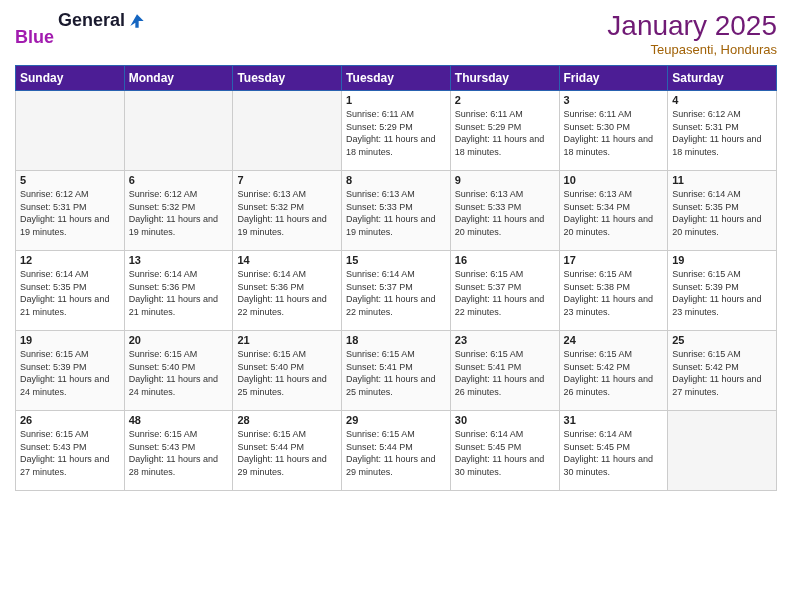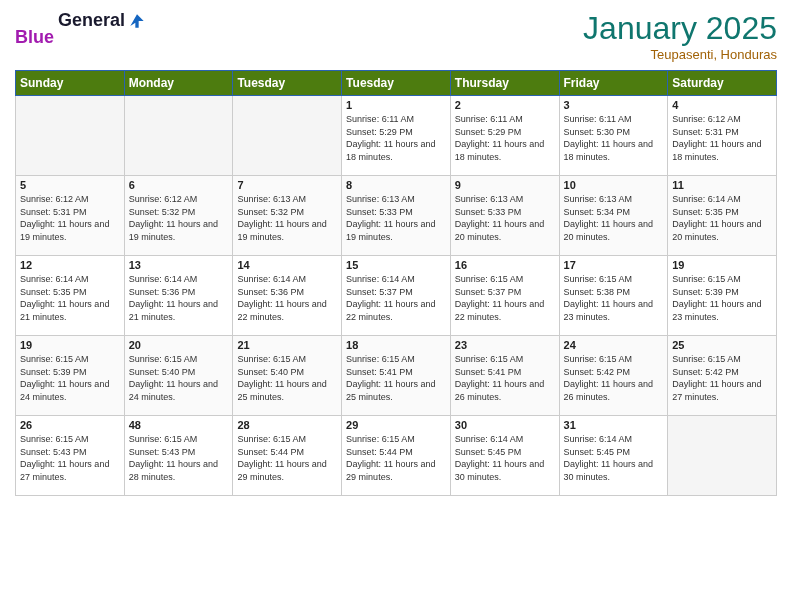--- a/index.html
+++ b/index.html
@@ -44,35 +44,35 @@
     }
     .logo-icon {
       width: 20px;
       height: 20px;
       margin-left: 2px;
     }
     .title-area {
       text-align: right;
     }
     .month-title {
-      font-size: 32px;
+      font-size: 28px;
       font-weight: normal;
-      color: #0f766e;
+      color: #701a75;
     }
     .location {
       font-size: 13px;
       color: #a16207;
     }
     .calendar {
       width: 100%;
       border-collapse: collapse;
       table-layout: fixed;
     }
     .calendar th {
-      background: #4d7c0f;
+      background: #4c1d95;
       color: #fff;
       font-size: 12px;
       font-weight: bold;
       padding: 5px 4px;
       text-align: left;
       border: 1px solid #2962b0;
     }
     .calendar td {
       border: 1px solid #ccc;
       vertical-align: top;

